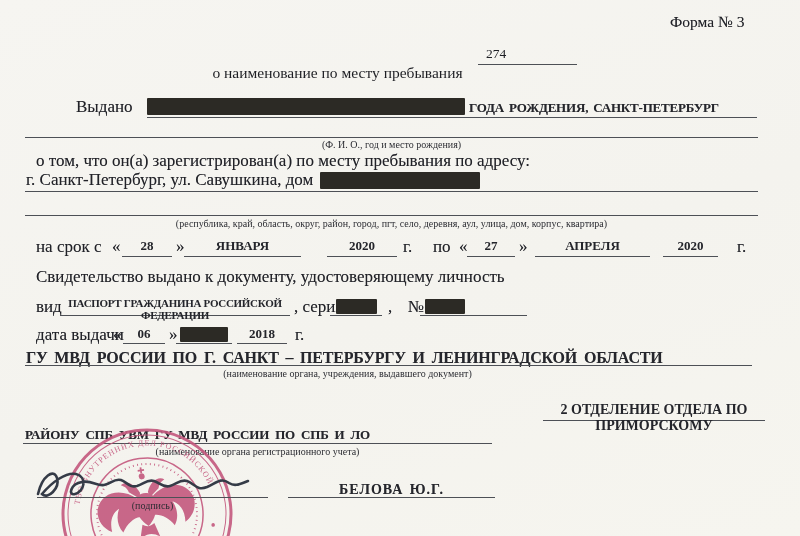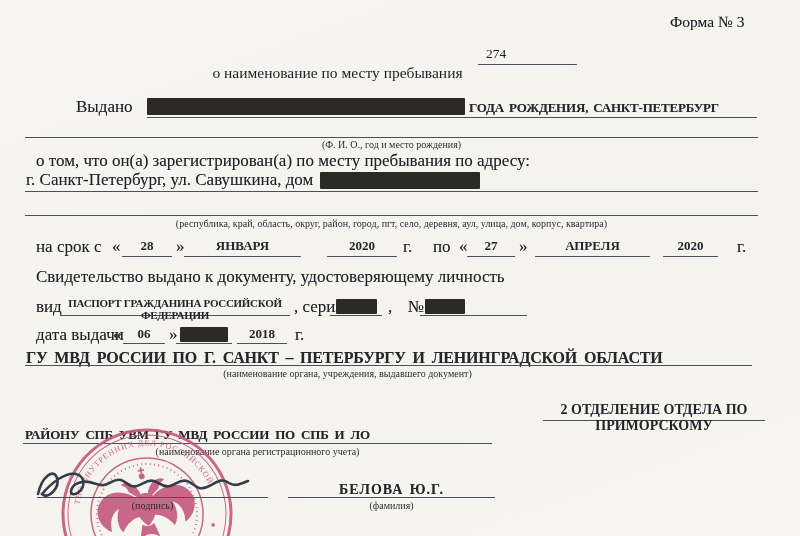--- a/index.html
+++ b/index.html
@@ -131,15 +131,14 @@
 
   <svg class="abs" style="left:28px;top:456px;" width="230" height="48" viewBox="0 0 230 48">
     <path d="M 10 38 C 14 20 26 12 29 22 C 32 32 20 44 14 38 C 24 26 38 16 48 18 C 60 21 56 36 47 38 C 40 40 42 28 54 26 C 64 24 68 30 76 29 C 83 28 86 22 93 24 C 99 26 101 32 109 30 C 116 28 119 23 126 25 C 132 27 135 32 142 30 C 149 28 152 23 159 25 C 167 28 169 35 179 31 C 188 27 193 21 201 27 C 207 31 212 28 220 25" fill="none" stroke="#353b47" stroke-width="2.6" stroke-linecap="round"></path>
   </svg>
 
   <div class="rule" style="left:37px;top:497px;width:231px;"></div>
   <div class="abs cap" style="left:37px;top:500px;width:231px;">(подпись)</div>
 
   <div class="abs typed center" style="left:288px;top:482px;width:207px;font-size:14px;letter-spacing:1px;">БЕЛОВА Ю.Г.</div>
   <div class="rule" style="left:288px;top:497px;width:207px;"></div>
-  <div class="abs cap" style="left:288px;top:500px;width:207px;">(фамилия)</div>
 
 </div>
 
 </body></html>

